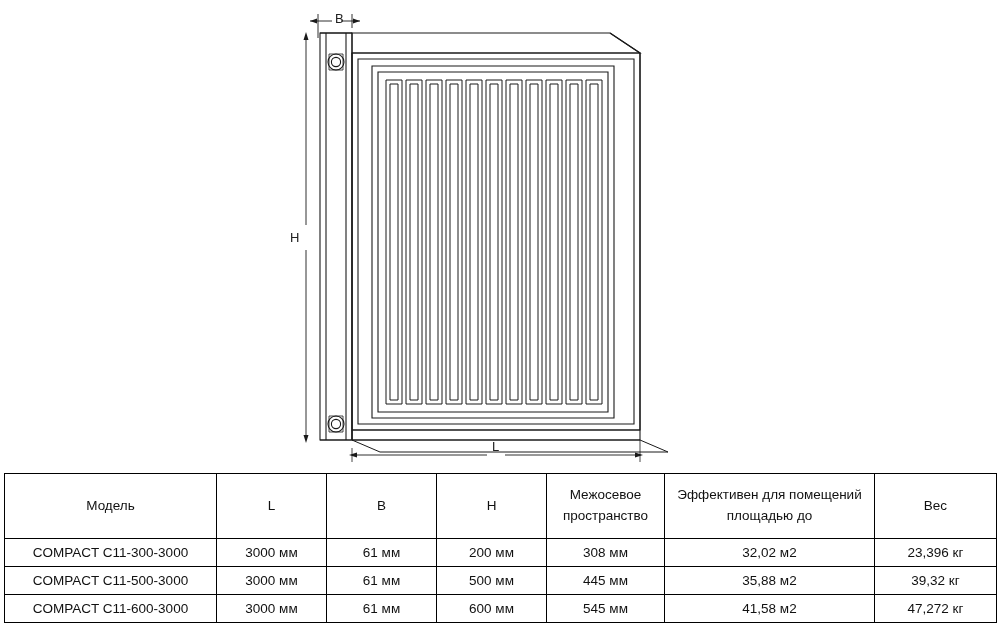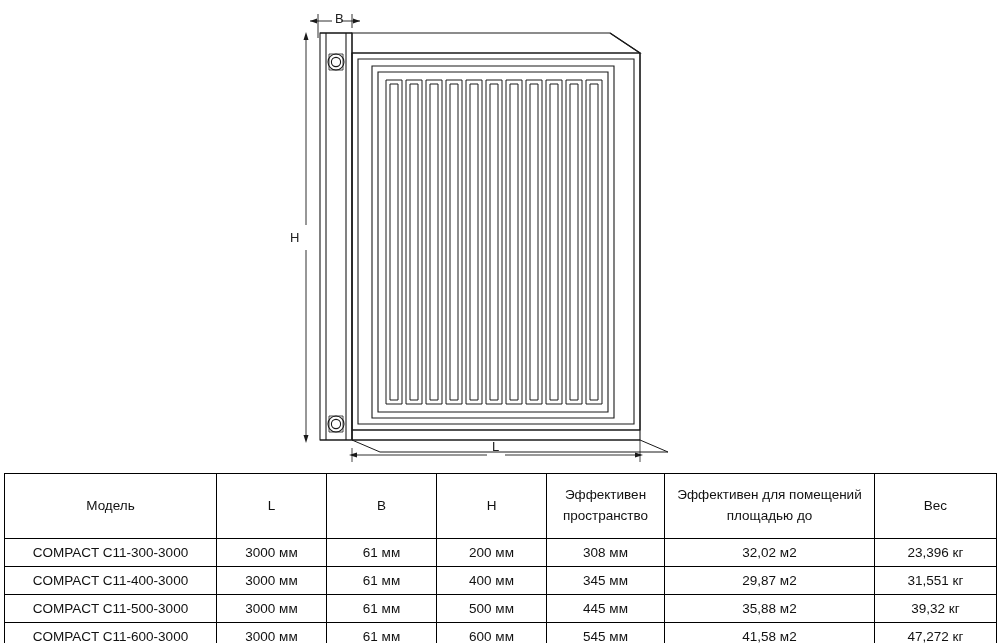--- a/index.html
+++ b/index.html
@@ -199,50 +199,41 @@
         <col class="col-eff">
         <col class="col-w">
     </colgroup>
     <thead>
       <tr>
         <th>Модель</th>
         <th>L</th>
         <th>B</th>
         <th>H</th>
         <th>
-          <div>Эффективен</div>
+          <div>Межосевое</div>
           <div>пространство</div>
         </th>
         <th>
           <div>Эффективен для помещений</div>
           <div>площадью до</div>
         </th>
         <th>Вес</th>
       </tr>
     </thead>
     <tbody>
       <tr>
         <td class="model-cell">COMPACT C11-300-3000</td>
         <td>3000 мм</td>
         <td>61 мм</td>
         <td>200 мм</td>
         <td>308 мм</td>
         <td>32,02 м2</td>
         <td>23,396 кг</td>
       </tr>
       <tr>
-        <td class="model-cell">COMPACT C11-400-3000</td>
-        <td>3000 мм</td>
-        <td>61 мм</td>
-        <td>400 мм</td>
-        <td>345 мм</td>
-        <td>29,87 м2</td>
-        <td>31,551 кг</td>
-      </tr>
-      <tr>
         <td class="model-cell">COMPACT C11-500-3000</td>
         <td>3000 мм</td>
         <td>61 мм</td>
         <td>500 мм</td>
         <td>445 мм</td>
         <td>35,88 м2</td>
         <td>39,32 кг</td>
       </tr>
       <tr>
         <td class="model-cell">COMPACT C11-600-3000</td>

